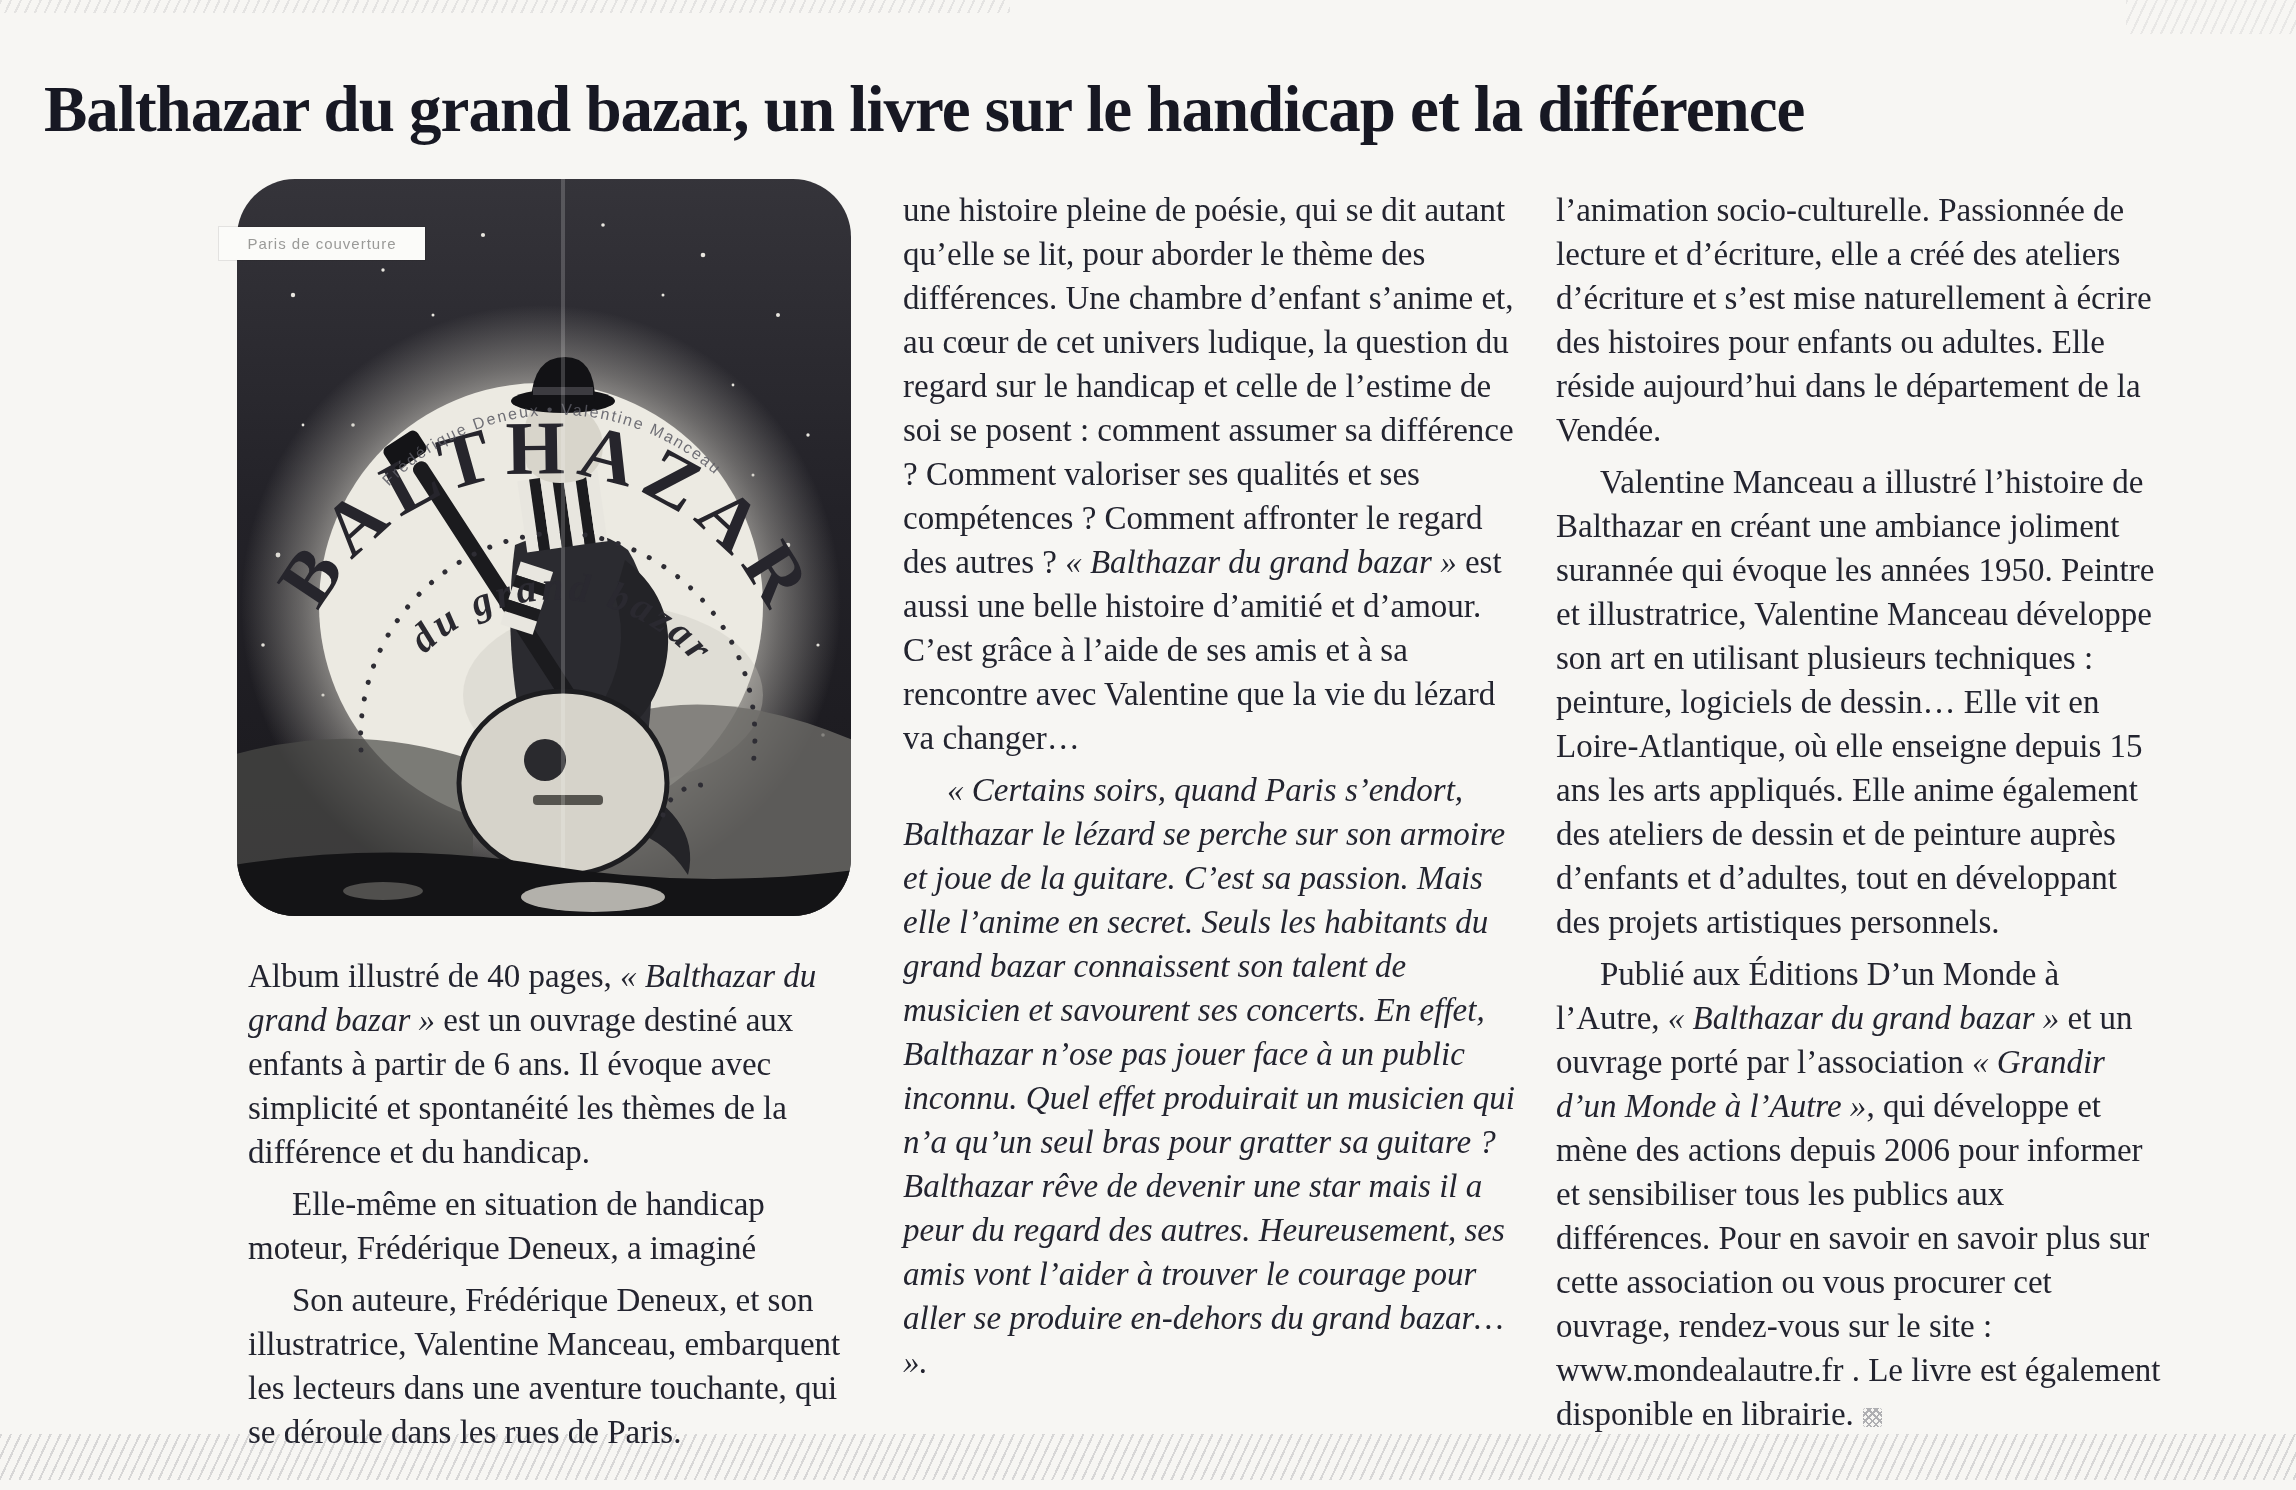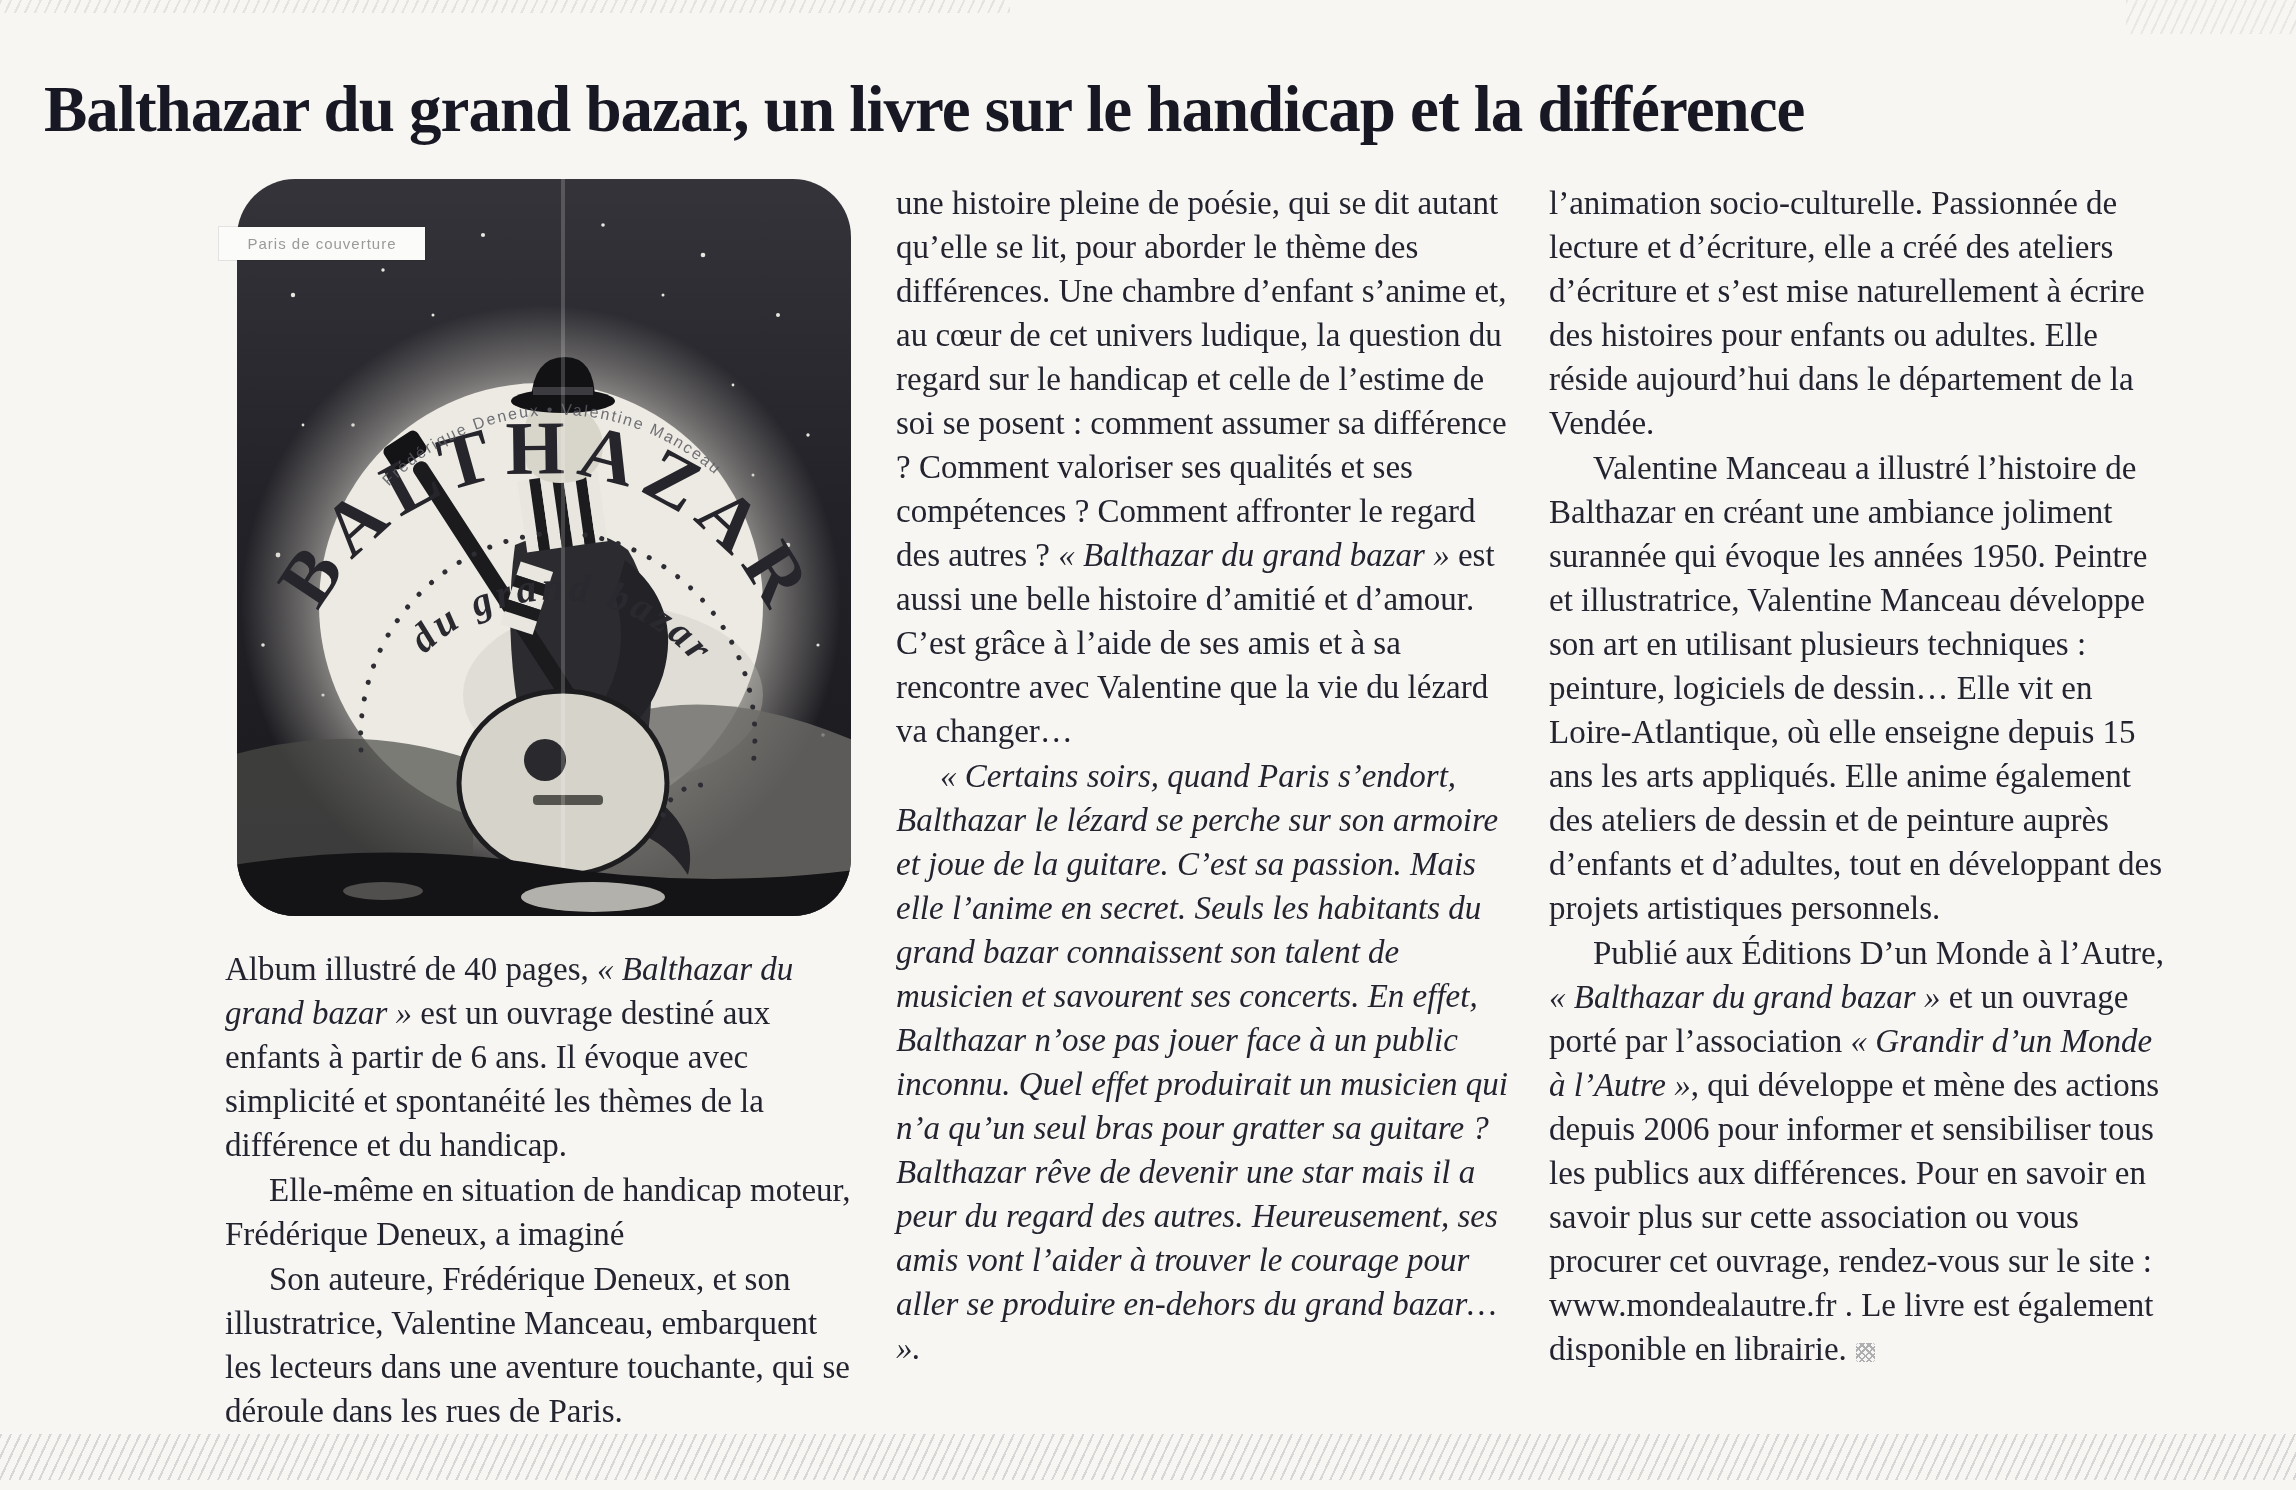--- a/index.html
+++ b/index.html
@@ -27,25 +27,25 @@
   .headline{
     position:absolute;left:44px;top:26px;width:2210px;
     font-size:65px;line-height:78px;font-weight:700;
     letter-spacing:-1px;color:#171823;
     font-family:"Liberation Serif","DejaVu Serif",serif;
     white-space:nowrap;
   }
 
   
   .col{position:absolute;font-size:33px;line-height:44px;color:#23242f;}
-  .col p{margin:1px;}
+  .col p{margin:8px;}
   .col p + p{margin-top:0px;}
   .indent{text-indent:44px;}
   .col i{font-style:italic;}
-  #col-left-caption{left:224px;top:946px;width:632px;}
+  #col-left-caption{left:240px;top:946px;width:632px;}
   #col-middle{left:895px;top:180px;width:628px;}
   #col-right{left:1548px;top:180px;width:622px;}
 
   
   .cover{position:absolute;left:233px;top:175px;width:622px;height:745px;}
   .cover svg{display:block;width:622px;height:745px;}
   .cover-tag{
     position:absolute;left:-14px;top:52px;width:206px;height:33px;
     background:#fbfbf9;box-shadow:0 0 0 1px rgba(0,0,0,.08);
     font-family:"Liberation Sans","DejaVu Sans",sans-serif;

